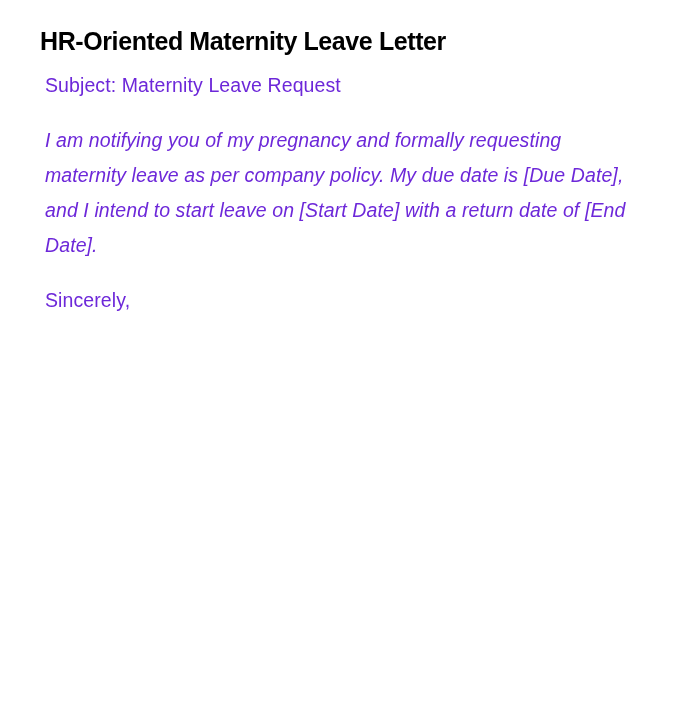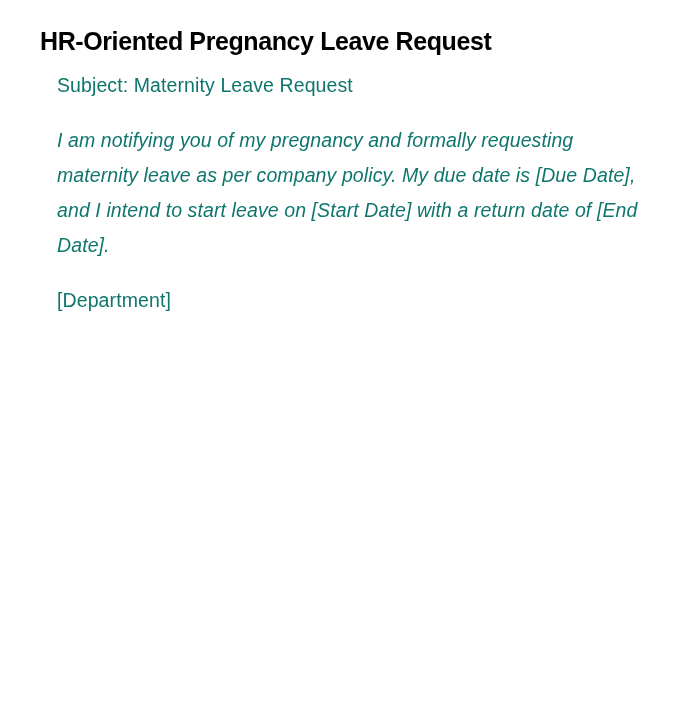--- a/index.html
+++ b/index.html
@@ -24,29 +24,29 @@
       font-size: 25px;
       font-weight: bold;
       letter-spacing: -0.4px;
       margin: 0;
       line-height: 34px;
       color: #000000;
     }
     .p {
       font-size: 19.5px;
       line-height: 35px;
-      margin: 17px;
+      margin: 5px;
       letter-spacing: 0.1px;
-      color: #0f766e;
+      color: #6d28d9;
     }
     .subject { margin-top: 10px; }
     .gap { margin-top: 20px; }
     .body-text { width: 590px; font-style: italic; }
   </style>
 </head>
 <body>
 
 <div class="page">
-  <h1 class="title">HR-Oriented Pregnancy Leave Request</h1>
+  <h1 class="title">HR-Oriented Maternity Leave Letter</h1>
   <p class="p subject">Subject: Maternity Leave Request</p>
   <p class="p gap body-text">I am notifying you of my pregnancy and formally requesting maternity leave as per company policy. My due date is [Due Date], and I intend to start leave on [Start Date] with a return date of [End Date].</p>
-  <p class="p gap">[Department]</p>
+  <p class="p gap">Sincerely,</p>
 </div>
 
 </body></html>

